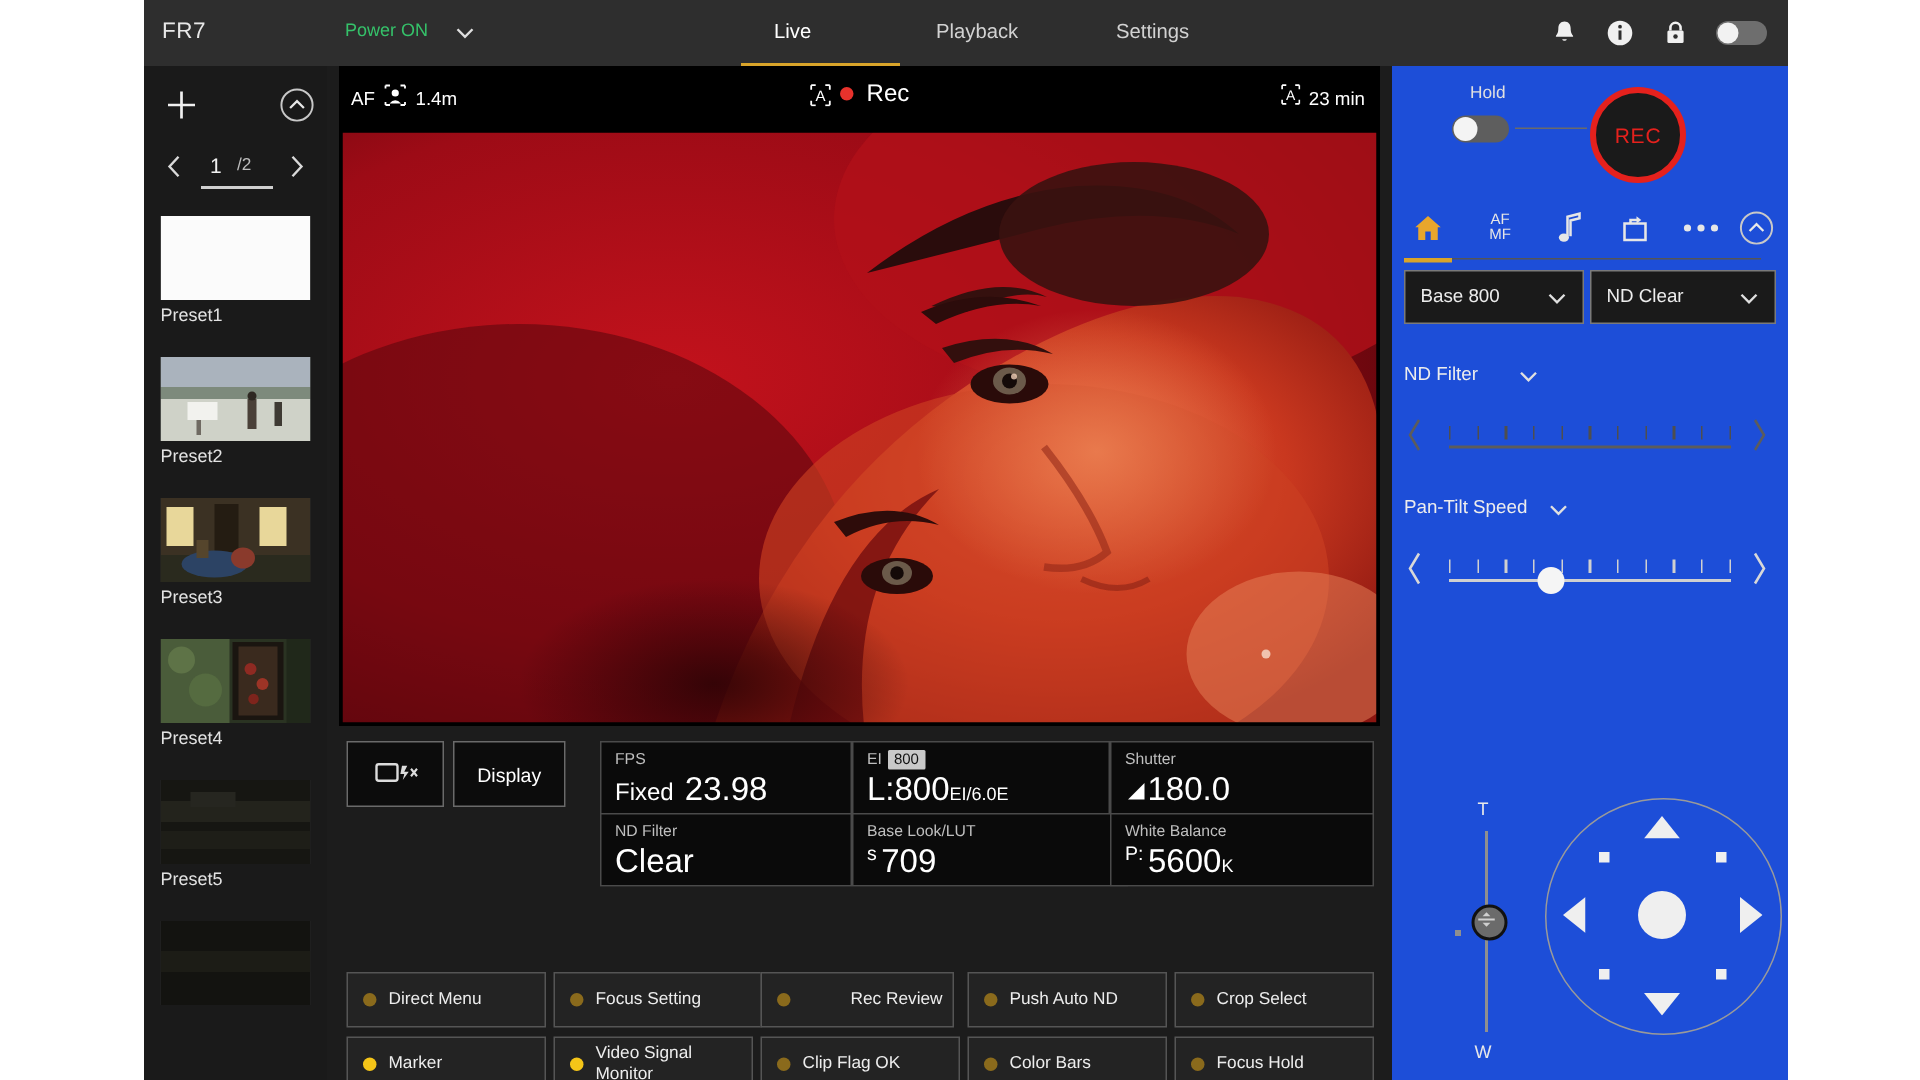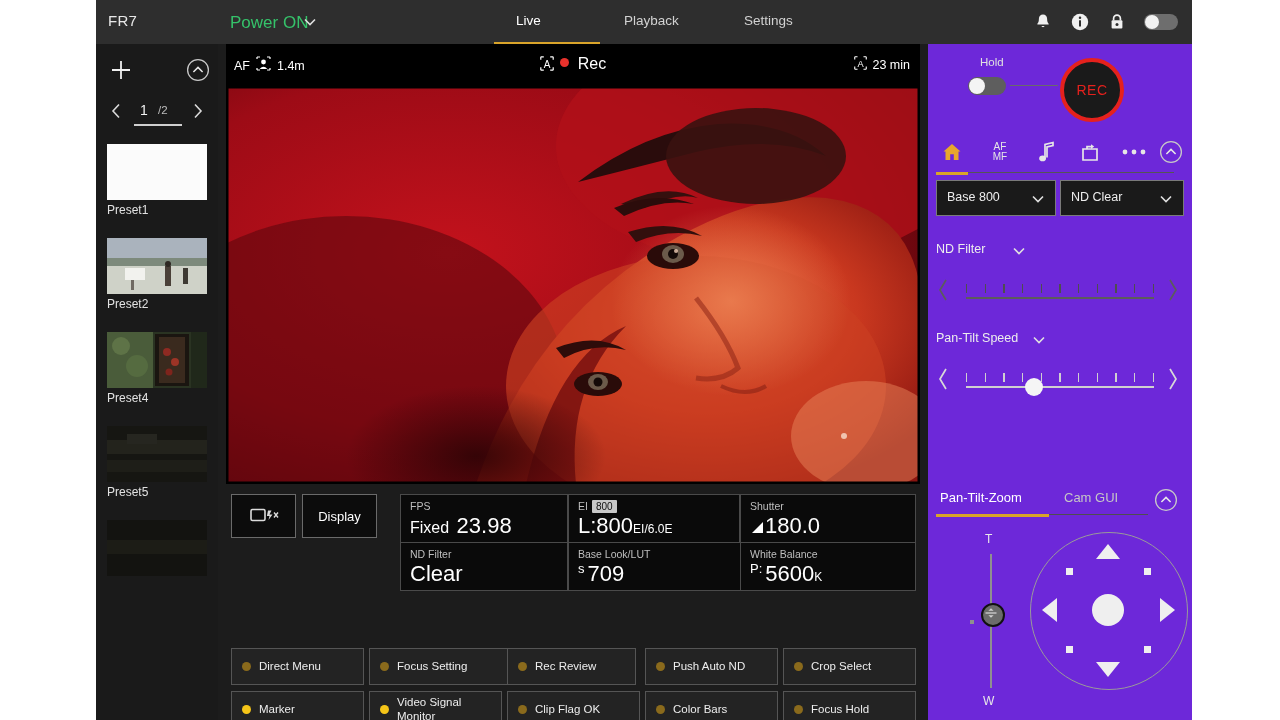--- a/index.html
+++ b/index.html
@@ -2,21 +2,21 @@
 <html><head>
 <meta charset="utf-8">
 <style>
   html,body{margin:0;padding:0;background:#ffffff;}
   body{width:1280px;height:720px;overflow:hidden;font-family:"Liberation Sans",sans-serif;}
   #app{position:absolute;left:96px;top:0;width:1096px;height:720px;background:#1c1c1c;overflow:hidden;}
 
   
   .topbar{position:absolute;left:0;top:0;width:1096px;height:44px;background:#2e2e2e;}
   .tb-title{position:absolute;left:12px;top:12px;font-size:15px;color:#e8e8e8;letter-spacing:.3px;}
-  .tb-power{position:absolute;left:134px;top:13px;font-size:17px;color:#35c26a;}
+  .tb-power{position:absolute;left:134px;top:13px;font-size:12px;color:#35c26a;}
   .tb-power-chev{position:absolute;left:205px;top:13px;width:18px;height:18px;}
   .tabs{position:absolute;left:380px;top:0;width:340px;height:44px;}
   .tab{position:absolute;top:13px;font-size:13.5px;color:#d2d2d2;cursor:pointer;}
   .tab.active{color:#ffffff;}
   .tab-ul{position:absolute;height:2.5px;background:#d9a42a;bottom:0;}
   .tb-icons{position:absolute;right:14px;top:0;height:44px;display:flex;align-items:center;gap:17px;}
   .ic{width:20px;height:20px;display:block;}
   .toggle{width:34px;height:16px;border-radius:9px;background:#6e6e6e;position:relative;}
   .toggle .knob{position:absolute;left:1px;top:1px;width:14px;height:14px;border-radius:50%;background:#f2f2f2;}
 
@@ -61,21 +61,21 @@
   .btnrow{position:absolute;left:0;top:0;width:694px;height:49px;}
   .dbtn{position:absolute;top:0;height:44px;border:1px solid #6a6a6a;background:#0c0c0c;box-sizing:border-box;cursor:pointer;display:flex;align-items:center;justify-content:center;color:#fff;font-size:13px;}
 
   
   .fngrid{position:absolute;left:0;top:604px;width:694px;height:86px;}
   .fnbtn{position:absolute;height:37px;border:1px solid #555;background:#232323;box-sizing:border-box;display:flex;align-items:center;cursor:pointer;}
   .fndot{width:9px;height:9px;border-radius:50%;margin:0 8px 0 10px;flex:none;}
   .fnlab{font-size:11.5px;color:#ededed;line-height:1.15;}
 
   
-  .right{position:absolute;left:832px;top:44px;width:264px;height:676px;background:#6d28d9;}
+  .right{position:absolute;left:832px;top:44px;width:264px;height:676px;background:#1d4ed8;}
   .hold-lab{position:absolute;left:52px;top:12px;font-size:11.5px;color:#e0e0e0;}
   .hold-tog{position:absolute;left:40px;top:33px;width:38px;height:18px;border-radius:10px;background:#5e5e5e;cursor:pointer;}
   .hold-tog .k{position:absolute;left:1px;top:1px;width:16px;height:16px;border-radius:50%;background:#f4f4f4;}
   .hold-line{position:absolute;left:82px;top:41px;width:48px;height:1px;background:#6a6a6a;}
   .recbtn{position:absolute;left:132px;top:14px;width:56px;height:56px;border-radius:50%;border:4px solid #e5211d;background:#1a1a1a;display:flex;align-items:center;justify-content:center;color:#e5211d;font-size:14px;letter-spacing:.5px;cursor:pointer;}
   .icontabs{position:absolute;left:0;top:88px;width:264px;height:42px;}
   .itab{position:absolute;top:4px;cursor:pointer;display:flex;align-items:center;justify-content:center;}
   .itab-ul{position:absolute;top:40px;height:2.5px;background:#d9a42a;}
   .itab-base{position:absolute;left:8px;top:40px;width:238px;height:1px;background:#555;}
   .drops{position:absolute;left:0;top:136px;width:264px;height:40px;}
@@ -193,20 +193,33 @@
               <rect width="100" height="20" fill="#aab3bd"></rect>
               <rect y="20" width="100" height="8" fill="#7d8a7c"></rect>
               <rect y="28" width="100" height="28" fill="#cfd2c8"></rect>
               <rect x="18" y="30" width="20" height="12" fill="#f2f2ee"></rect>
               <rect x="24" y="42" width="3" height="10" fill="#6f6a62"></rect>
               <rect x="58" y="28" width="6" height="20" fill="#4a4038"></rect>
               <circle cx="61" cy="26" r="3" fill="#2e2822"></circle>
               <rect x="76" y="30" width="5" height="16" fill="#3e3a33"></rect>
             </svg></div>
           <div class="plabel">Preset2</div>
+        </div>
+        <div class="pitem">
+          <div class="pthumb"><svg width="100" height="56" viewBox="0 0 100 56" preserveAspectRatio="none">
+              <rect width="100" height="56" fill="#3b3123"></rect>
+              <rect x="4" y="6" width="18" height="26" fill="#e8d79a"></rect>
+              <rect x="66" y="6" width="18" height="26" fill="#e8d79a"></rect>
+              <rect x="36" y="4" width="16" height="32" fill="#241c12"></rect>
+              <rect y="38" width="100" height="18" fill="#2a2a1e"></rect>
+              <ellipse cx="36" cy="44" rx="22" ry="9" fill="#2c4364"></ellipse>
+              <ellipse cx="55" cy="40" rx="8" ry="7" fill="#8a3a2c"></ellipse>
+              <rect x="24" y="28" width="8" height="12" fill="#55452c"></rect>
+            </svg></div>
+          <div class="plabel">Preset3</div>
         </div>
         <div class="pitem">
           <div class="pthumb"><svg width="100" height="56" viewBox="0 0 100 56" preserveAspectRatio="none">
               <rect width="100" height="56" fill="#2a3322"></rect>
               <rect width="46" height="56" fill="#4a5c3a"></rect>
               <circle cx="14" cy="14" r="9" fill="#5e7347"></circle>
               <circle cx="30" cy="34" r="11" fill="#556b40"></circle>
               <rect x="48" y="2" width="34" height="52" fill="#1a1510"></rect>
               <rect x="52" y="5" width="26" height="46" fill="#3a2a1e"></rect>
               <circle cx="60" cy="20" r="4" fill="#8e2a22"></circle>
@@ -368,21 +381,21 @@
 
     <div class="fngrid" id="fn-grid">
         <div class="fnbtn" style="left: 5px; top: 0px; width: 133px;">
           <span class="fndot" style="background: rgb(138, 106, 28);"></span>
           <span class="fnlab">Direct Menu</span>
         </div>
         <div class="fnbtn" style="left: 143px; top: 0px; width: 139px;">
           <span class="fndot" style="background: rgb(138, 106, 28);"></span>
           <span class="fnlab">Focus Setting</span>
         </div>
-        <div class="fnbtn" style="left: 281px; top: 0px; width: 129px;">
+        <div class="fnbtn" style="left: 281px; top: 0px; width: 129px; gap: 32px;">
           <span class="fndot" style="background: rgb(138, 106, 28);"></span>
           <span class="fnlab">Rec Review</span>
         </div>
         <div class="fnbtn" style="left: 419px; top: 0px; width: 133px;">
           <span class="fndot" style="background: rgb(138, 106, 28);"></span>
           <span class="fnlab">Push Auto ND</span>
         </div>
         <div class="fnbtn" style="left: 557px; top: 0px; width: 133px;">
           <span class="fndot" style="background: rgb(138, 106, 28);"></span>
           <span class="fnlab">Crop Select</span>
@@ -520,32 +533,20 @@
           <span class="sltick" style="left: 167.94px; background: rgb(208, 208, 208);"></span>
           <span class="sltick" style="left: 186.6px; background: rgb(208, 208, 208);"></span>
         </div>
       <div class="sltrack" style="background:#d0d0d0"></div>
       <div class="slknob" id="pts-knob" style="background: rgb(245, 245, 245); top: 19px; left: 96.68px;"></div>
       <div class="slarr" style="left:238px"><svg width="14" height="26" viewBox="0 0 14 26">
             <path d="M4 3 L10 13 L4 23" fill="none" stroke="#d8d8d8" stroke-width="1.7"></path>
           </svg></div>
     </div>
 
-    <div class="ptzhead">
-      <div class="ptz-base"></div>
-      <div class="ptztab" style="left:12px;color:#ffffff">Pan-Tilt-Zoom</div>
-      <div class="ptz-ul" style="left:8px;width:113px"></div>
-      <div class="ptztab" style="left:136px;color:#c6c6c6">Cam GUI</div>
-      <div class="ptz-collapse">
-        <svg width="24" height="24" viewBox="0 0 24 24">
-            <circle cx="12" cy="12" r="10.4" fill="none" stroke="#c8c8c8" stroke-width="1.3"></circle>
-            <path d="M7.4 14 L12 9.4 L16.6 14" fill="none" stroke="#e8e8e8" stroke-width="1.5"></path>
-          </svg>
-      </div>
-    </div>
 
     <div class="zoomsl">
       <span class="z-t">T</span>
       <span class="z-track"></span>
       <span class="z-dotl"></span>
       <span class="z-knob" style="top: 70.96px;">
         <svg width="16" height="16" viewBox="0 0 16 16" style="position:absolute;left:0;top:0">
             <path d="M2.5 8 H13.5" stroke="#cfcfcf" stroke-width="1.3"></path>
             <path d="M8 3.2 l2.6 2.6 h-5.2z" fill="#cfcfcf"></path>
             <path d="M8 12.8 l2.6 -2.6 h-5.2z" fill="#cfcfcf"></path>

